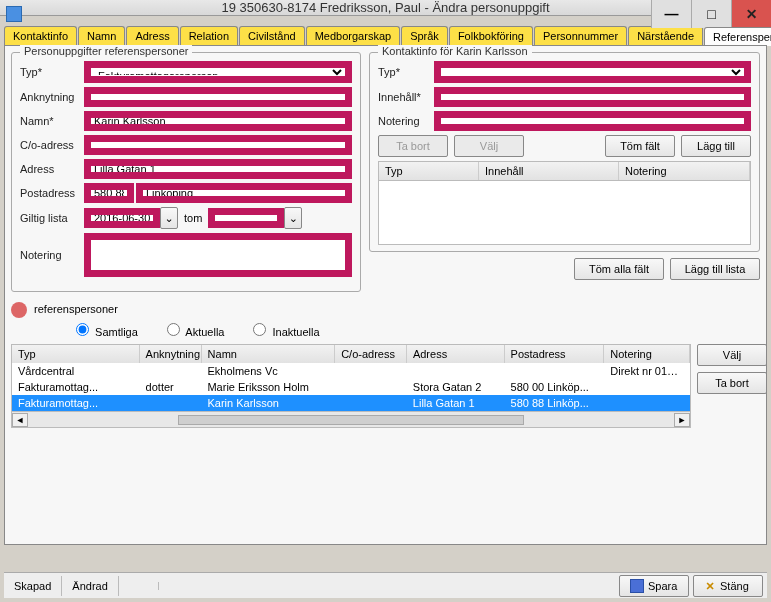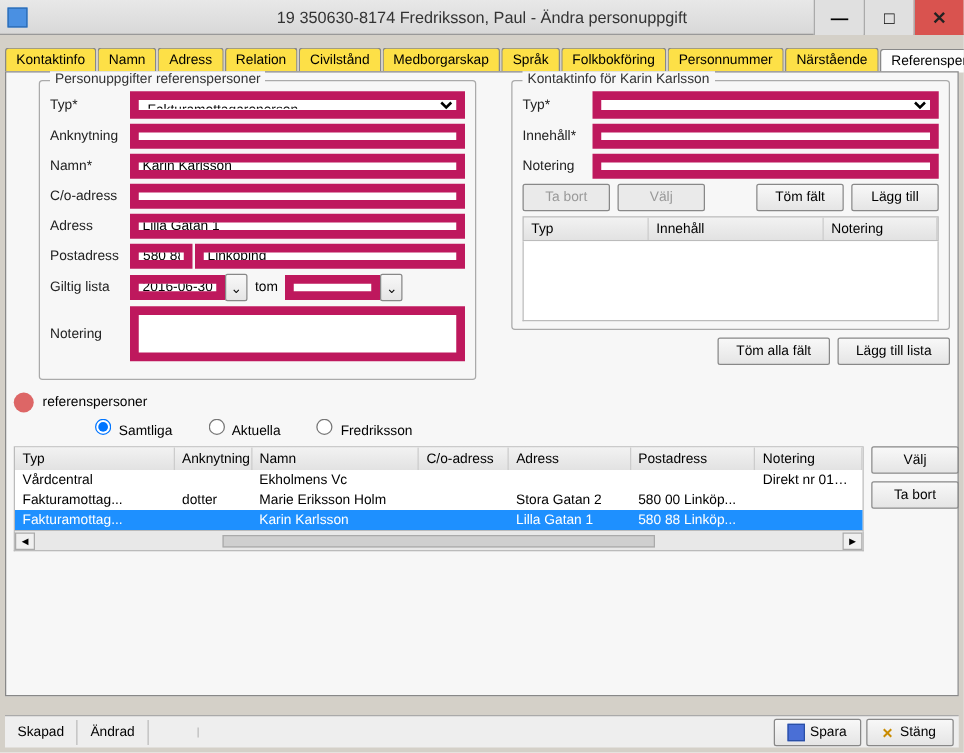--- a/index.html
+++ b/index.html
@@ -1,27 +1,27 @@
 <!DOCTYPE html>
 <html><head>
 <meta charset="utf-8">
 <style>
   * { box-sizing: border-box; font-family: Tahoma, Arial, sans-serif; font-size: 11px; }
   body { margin: 0; background: #d4d0c8; width: 771px; height: 602px; overflow: hidden; }
-  .titlebar { height: 28px; background: linear-gradient(#e8e8e8,#d8d8d8); display:flex; align-items:center; justify-content:center; position:relative; border-bottom:1px solid #999; }
+  .titlebar { height: 16px; background: linear-gradient(#e8e8e8,#d8d8d8); display:flex; align-items:center; justify-content:center; position:relative; border-bottom:1px solid #999; }
   .titlebar .title { font-size: 13px; color:#333; }
   .winbtns { position:absolute; right:0; top:0; display:flex; height:28px; }
   .winbtn { width:40px; display:flex; align-items:center; justify-content:center; border-left:1px solid #aaa; background:#e0e0e0; font-size:14px; font-weight:bold; }
   .winbtn.close { background:#d9534f; color:#222; }
   .appicon { position:absolute; left:6px; top:6px; width:16px; height:16px; background:#4a90e2; border:1px solid #2a6ab2; }
   .tabs { display:flex; padding:4px 4px 0; margin-top:6px; }
   .tab { padding:3px 8px; border:1px solid #888; border-bottom:none; background:#fde047; margin-right:1px; border-radius:3px 3px 0 0; cursor:default; }
   .tab.active { background:#fdfdfd; font-weight:normal; position:relative; top:1px; }
   .tabpage { border:1px solid #888; margin:0 4px 4px; background:#f7f7f7; padding:6px; height:500px; position:relative; }
-  .groupbox { border:1px solid #aaa; border-radius:3px; padding:8px 8px 8px 8px; position:relative;margin-left:20px; }
+  .groupbox { border:1px solid #aaa; border-radius:3px; padding:8px 8px 8px 8px; position:relative; }
   .groupbox > .legend { position:absolute; top:-8px; left:8px; background:#f7f7f7; padding:0 4px; color:#333; }
   .top { display:flex; gap:8px; }
   .left { width:350px; }
   .right { flex:1; }
   .row { display:flex; align-items:center; margin-bottom:4px; }
   .lbl { width:64px; color:#222; }
   input[type=text], select { height:20px; border:7px solid #be185d; background:#fff; padding:1px 3px; }
   select { height:22px; }
   .wide { flex:1; }
   .btn { height:22px; min-width:70px; border:1px solid #888; background:linear-gradient(#f8f8f8,#e5e5e5); padding:2px 10px; border-radius:2px; }
@@ -160,21 +160,21 @@
   </div>
 
   <div style="margin-top:10px">
     <div>
       <span class="reficon"></span>
       <span>referenspersoner</span>
     </div>
     <div class="radios">
       <label><input type="radio" name="rf" checked="" style=""> <span>Samtliga</span></label>
       <label><input type="radio" name="rf" style=""> <span>Aktuella</span></label>
-      <label><input type="radio" name="rf" style=""> <span>Fredriksson</span></label>
+      <label><input type="radio" name="rf" style=""> <span>Inaktuella</span></label>
     </div>
     <div class="gridwrap">
       <div>
         <div class="grid">
           <div class="ghead" id="ghead">
               <div class="gh c0">Typ</div>
               <div class="gh c1">Anknytning</div>
               <div class="gh c2">Namn</div>
               <div class="gh c3">C/o-adress</div>
               <div class="gh c4">Adress</div>

